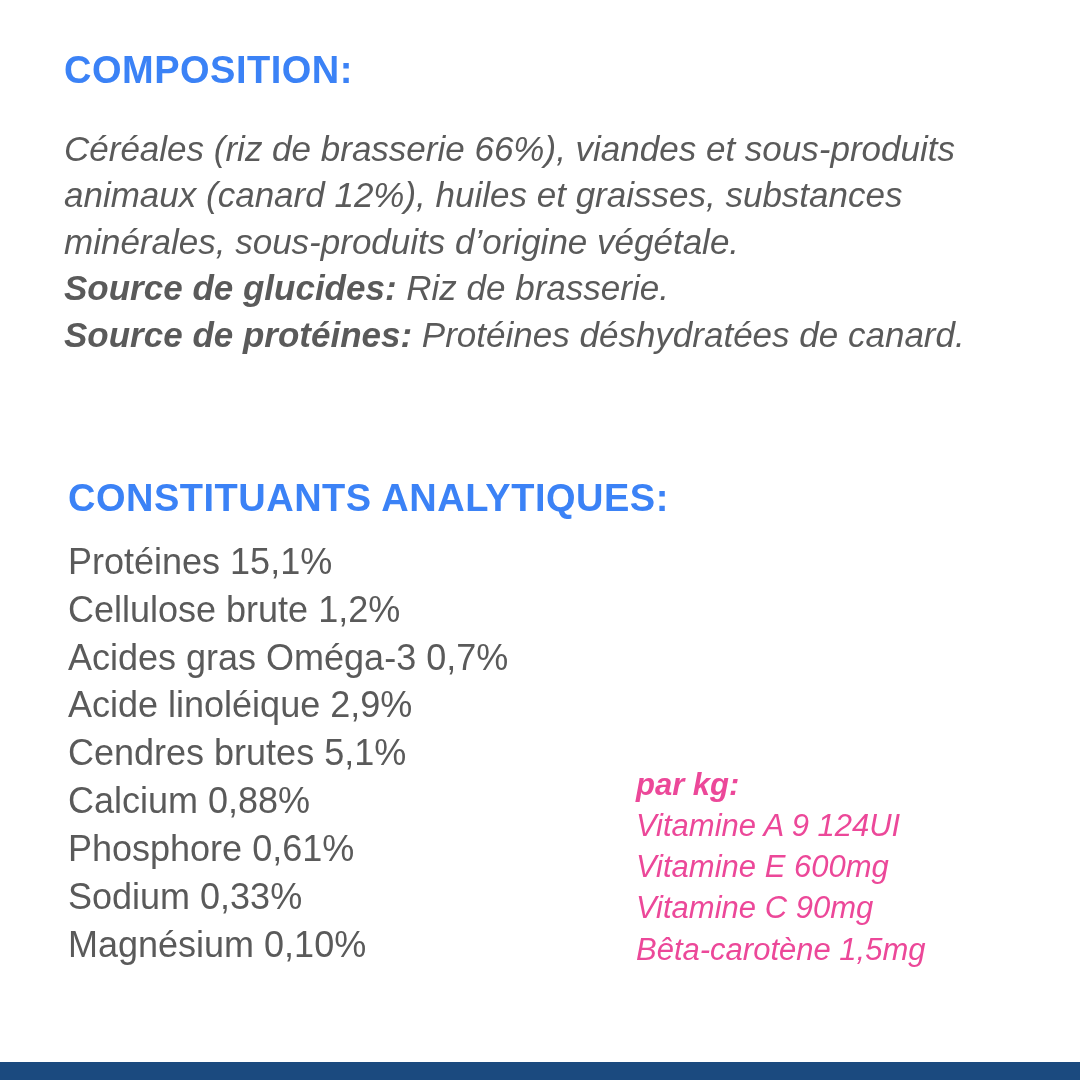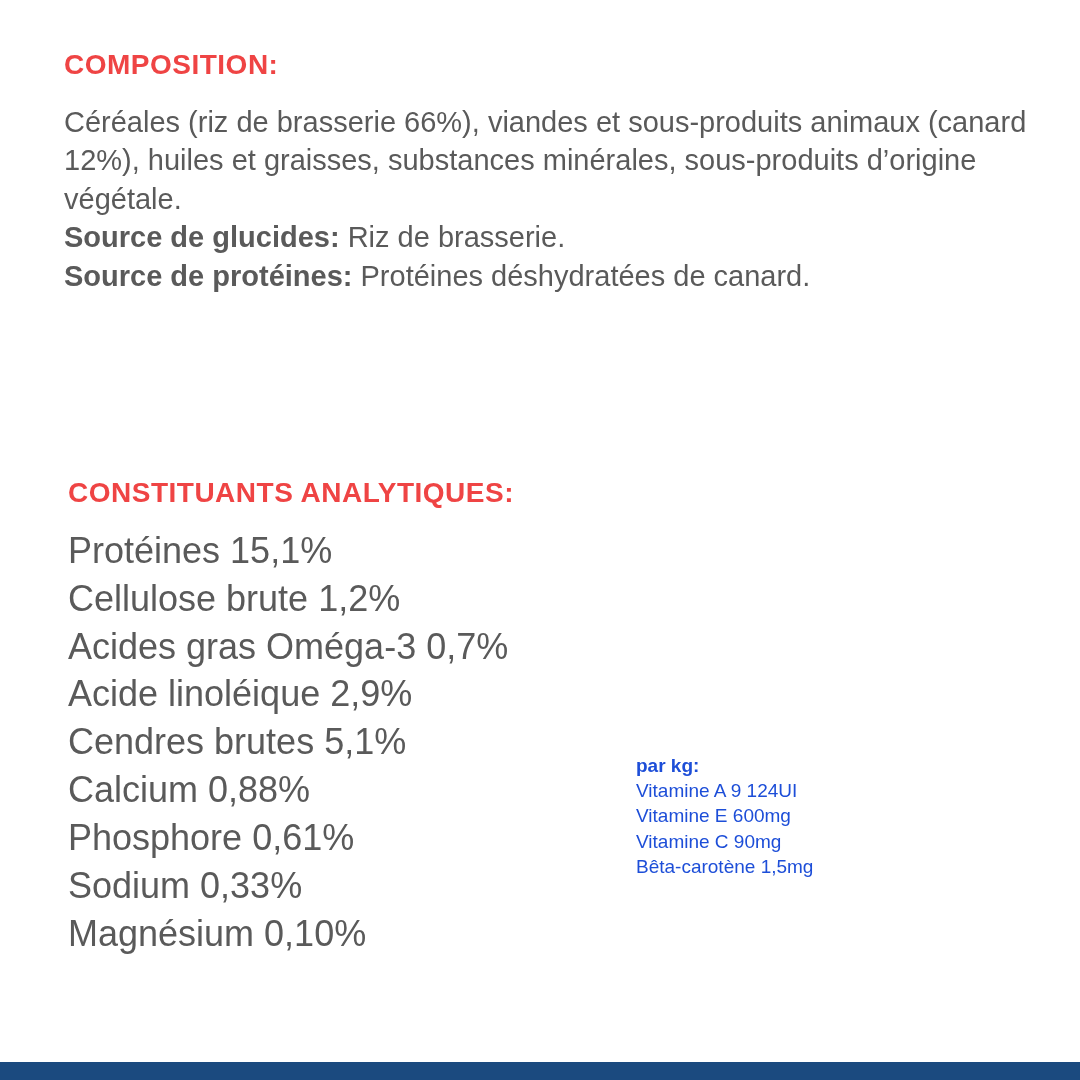--- a/index.html
+++ b/index.html
@@ -26,31 +26,32 @@
     width: 990px;
   }
   .section-analytics {
     position: absolute;
     left: 68px;
     top: 478px;
     width: 990px;
   }
   h1.heading {
     margin: 0;
-    color: #ef4444;
-    font-size: 28px;
+    color: #3b82f6;
+    font-size: 38px;
     font-weight: 700;
     letter-spacing: 0.5px;
     line-height: 1.1;
   }
   .composition-body {
-    margin-top: 22px;
+    margin-top: 34px;
     color: #5a5a5a;
-    font-size: 29px;
+    font-size: 35px;
     line-height: 1.33;
+    font-style: italic;
   }
   .composition-body p {
     margin: 0;
   }
   .composition-body .lbl {
     font-weight: 700;
     color: #5a5a5a;
   }
   .analytics-wrap {
     margin-top: 18px;
@@ -65,23 +66,24 @@
     padding: 0;
     width: 560px;
   }
   .analytics-list li {
     white-space: nowrap;
   }
   .vitamins {
     position: absolute;
     left: 568px;
     top: 226px;
-    color: #1d4ed8;
-    font-size: 19px;
+    color: #ec4899;
+    font-size: 31px;
     line-height: 1.33;
+    font-style: italic;
   }
   .vitamins .v-title {
     font-weight: 700;
   }
   .vitamins ul {
     list-style: none;
     margin: 0;
     padding: 0;
   }
   .vitamins li {

